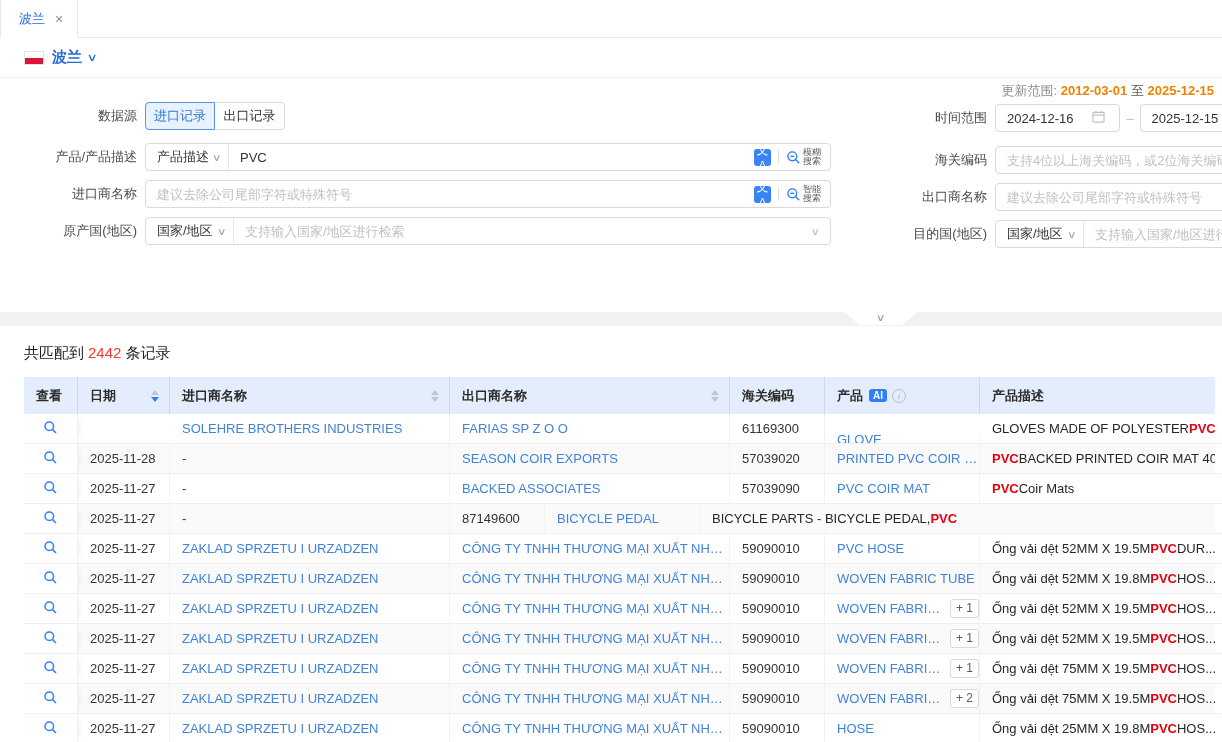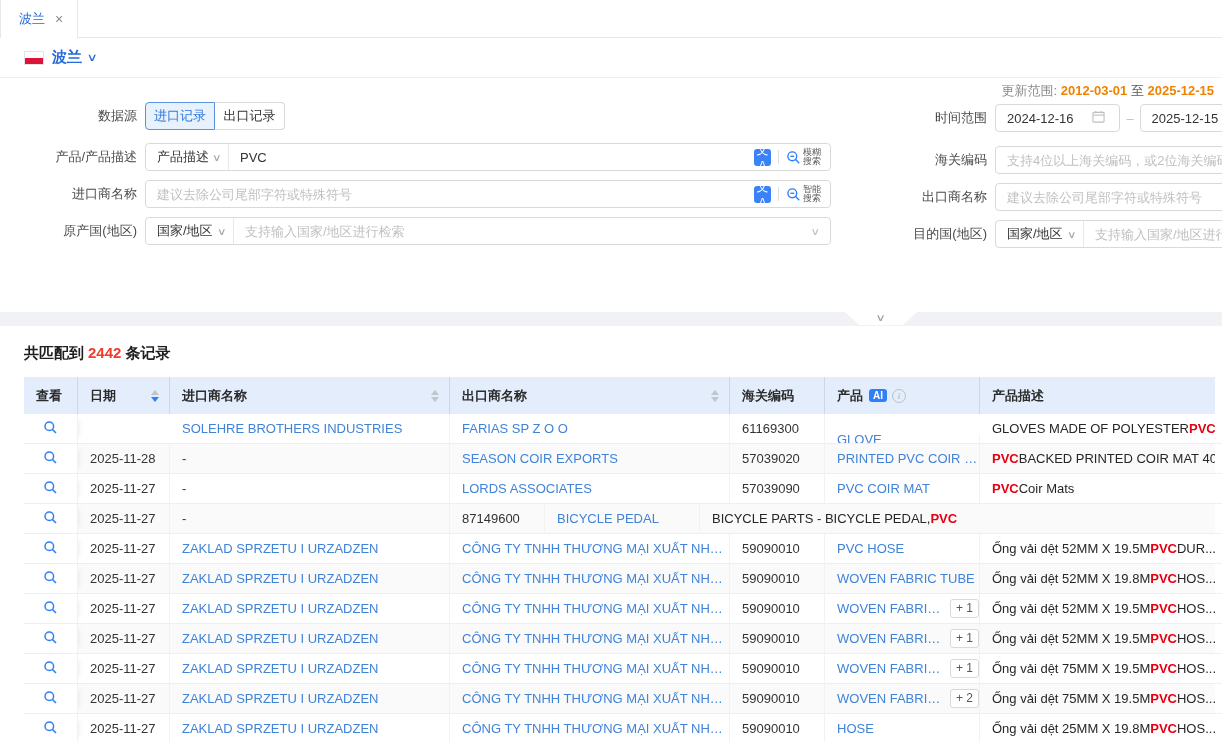--- a/index.html
+++ b/index.html
@@ -66,21 +66,21 @@
 
   .collapse-handle { position:absolute; left:845px; bottom:-13px; width:72px; height:13px; background:#fff;
     clip-path:polygon(0 0,100% 0,80% 100%,20% 100%); display:flex; align-items:flex-start; justify-content:center;
     cursor:pointer; z-index:2; }
   .collapse-handle .chev { color:#9aa0ac; font-size:10px; }
 
   .gray-band { height:14px; background:#f0f2f5; }
 
   
   .results { background:#fff; padding:18px 0 0 24px; height:428px; }
-  .result-title { font-size:15px; font-weight:bold; color:#1f1f1f; margin-bottom:14px; }
+  .result-title { font-size:15px; font-weight:normal; color:#1f1f1f; margin-bottom:14px; }
   .result-title .cnt { color:#f03b2d; margin:0 4px; }
 
   .tbl { width:1198px; }
   .thead { display:flex; height:37px; background:#e3edfb; align-items:stretch; }
   .th { display:flex; align-items:center; padding-left:12px; font-weight:bold; color:#2b2b2b;
     border-right:1px solid #ccd7ea; flex:none; }
   .th.last { border-right:none; flex:1; }
   .gutter { width:7px; flex:none; background:#fff; border:none; }
   .sorter { display:flex; flex-direction:column; gap:2px; margin-left:auto; margin-right:10px; cursor:pointer; }
   .car-u { width:0; height:0; border-left:4px solid transparent; border-right:4px solid transparent; border-bottom:5px solid #c0c4cc; }
@@ -325,21 +325,21 @@
         <div class="tr">
           <div class="td td-view" style="width: 54px;">
             <span><svg width="15" height="15" viewBox="0 0 15 15" fill="none" stroke="#2f7ff7" stroke-width="1.5">
                 <circle cx="6.3" cy="6.3" r="4.3"></circle>
                 <line x1="9.6" y1="9.6" x2="13" y2="13"></line>
               </svg></span>
           </div>
           <div class="td " style="width: 92px;">2025-11-27</div>
           <div class="td " style="width: 280px;">-</div>
           <div class="td " style="width: 280px;">
-            <span class="link">LORDS ASSOCIATES</span>
+            <span class="link">BACKED ASSOCIATES</span>
           </div>
           <div class="td " style="width: 95px;">57039090</div>
           <div class="td " style="width: 155px;">
             <span class="link">PVC COIR MAT</span>
           </div>
           <div class="td last desc">
             <b class="hl">PVC</b>
             <span> Coir Mats</span>
           </div>
           <div class="gutter"></div>

